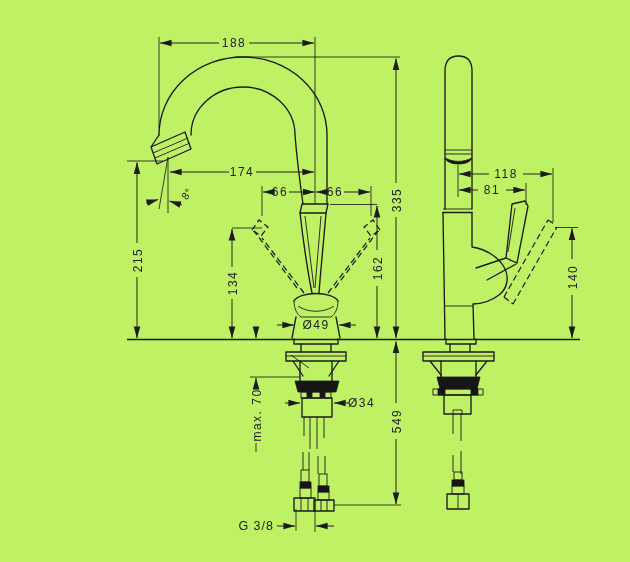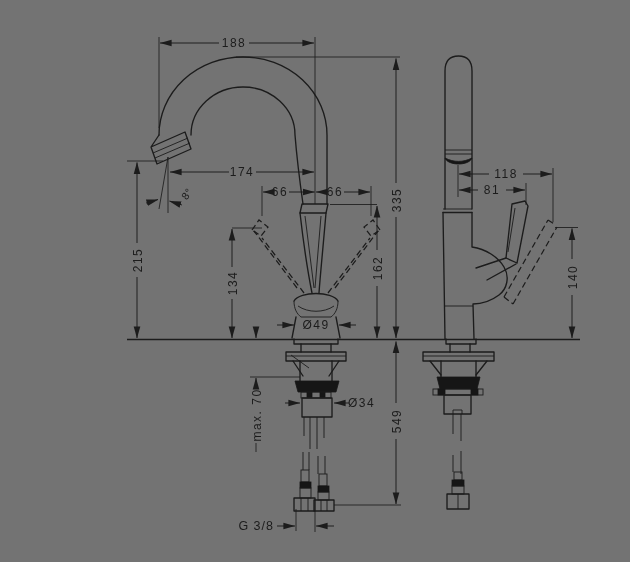--- a/index.html
+++ b/index.html
@@ -1,19 +1,19 @@
 <!DOCTYPE html>
 <html><head>
 <meta charset="utf-8">
 <style>
   html,body{margin:0;padding:0;background:#ffffff;}
   .stage{
     position:relative;
     width:630px;height:562px;
-    background:#737373;
+    background:#bef264;
     font-family:"Liberation Sans", sans-serif;
     overflow:hidden;
   }
   svg{position:absolute;left:0;top:0;}
   svg text{
     fill:#1c1c1c;
     font-family:"Liberation Sans", sans-serif;
     font-size:12px;
     letter-spacing:1.5px;
   }

